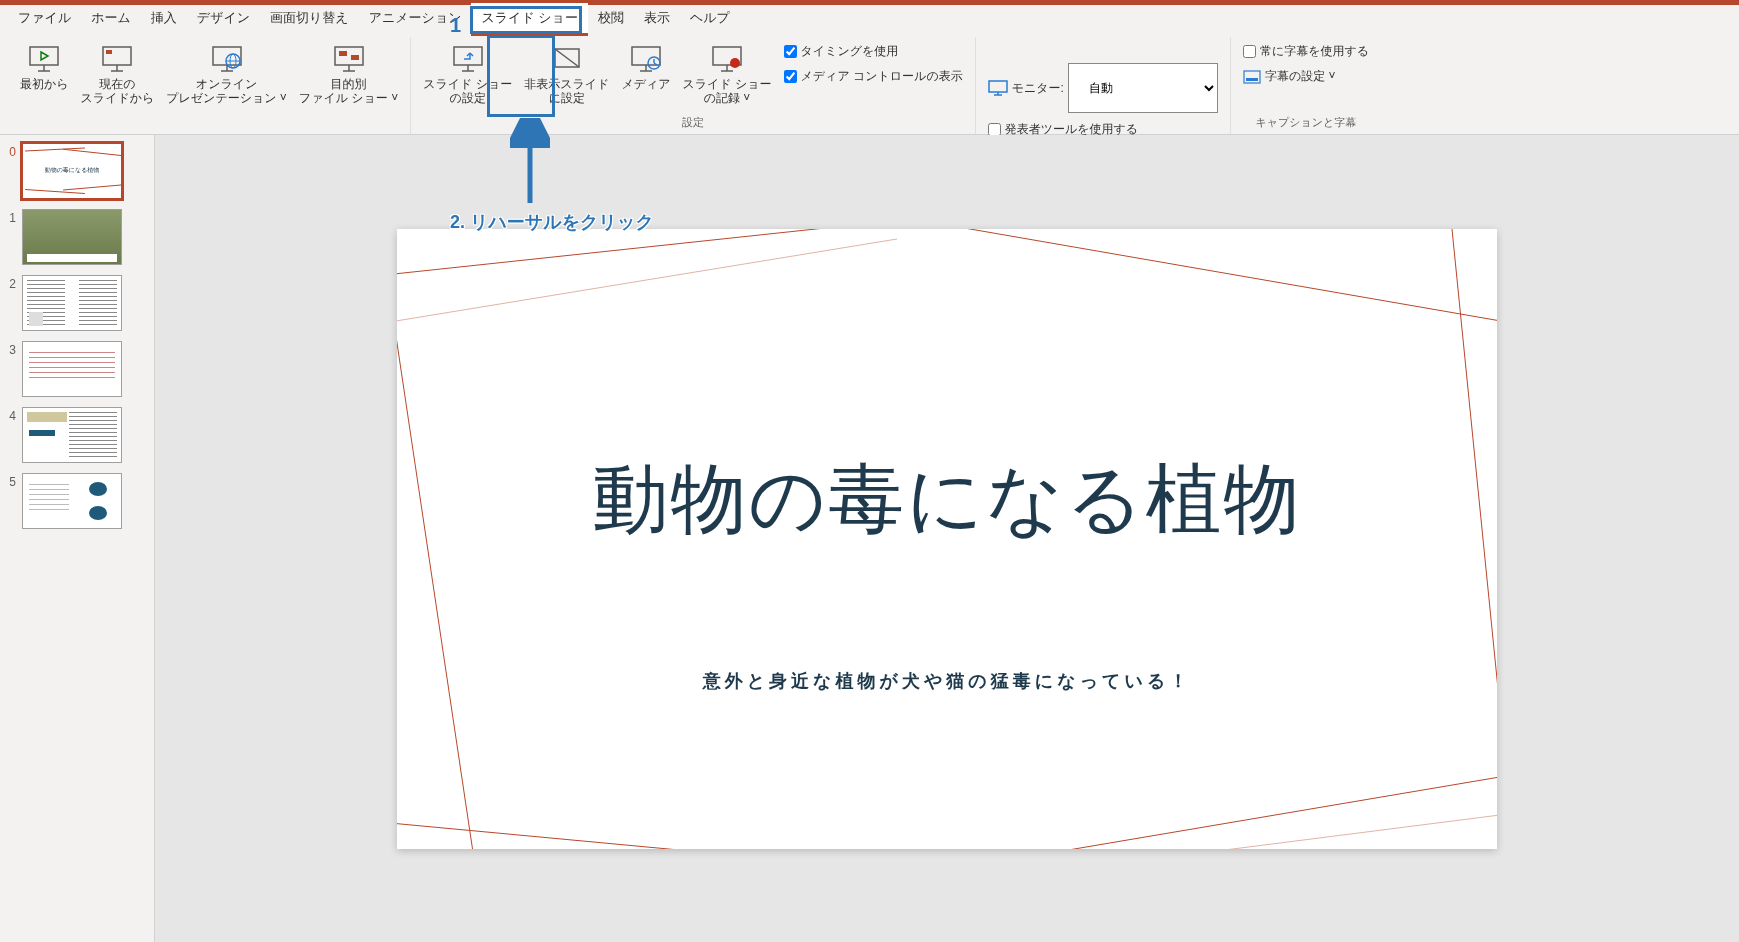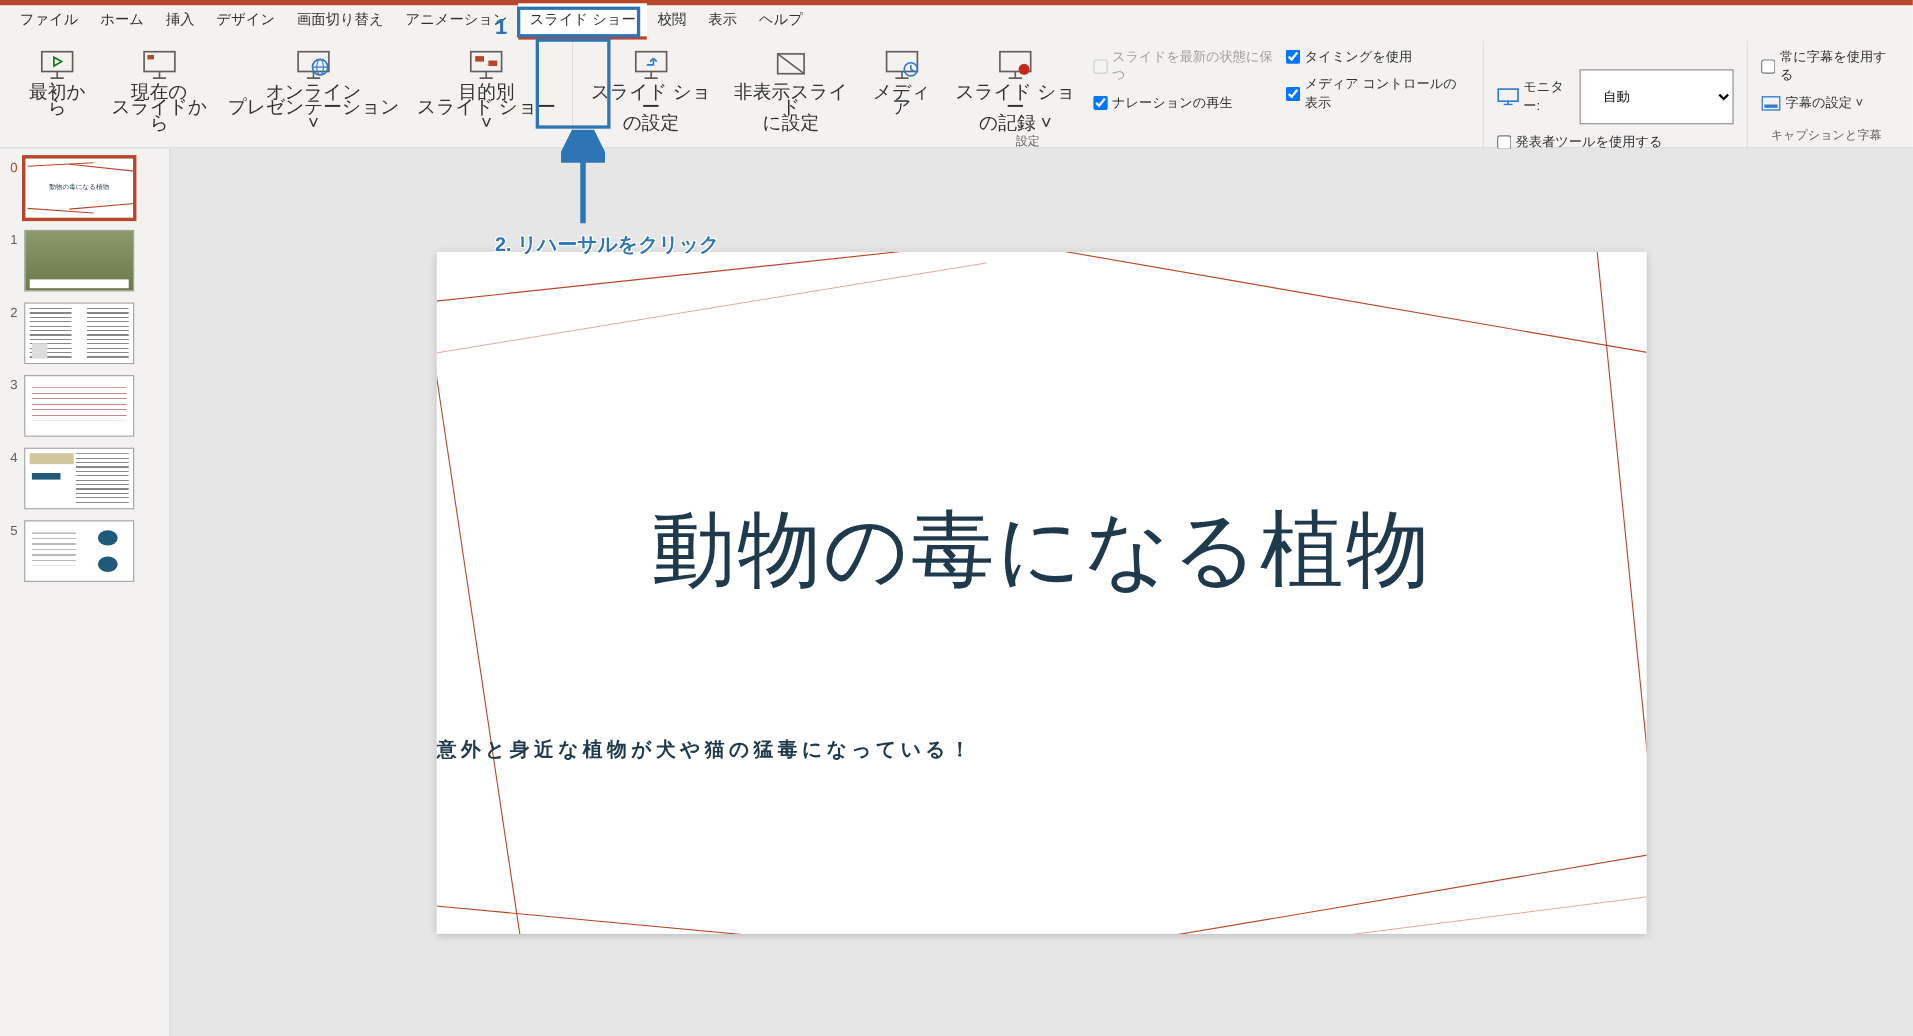--- a/index.html
+++ b/index.html
@@ -12,21 +12,21 @@
   .menu-item.active { background: #fff; border-bottom: 3px solid #b7472a; }
   
   .ribbon { display: flex; height: 102px; background: #f3f2f1; border-bottom: 1px solid #d1d1d1; padding: 4px 8px 0 8px; }
   .ribbon-group { display: flex; flex-direction: column; justify-content: space-between; padding: 0 8px; border-right: 1px solid #e1dfdd; }
   .ribbon-group:last-child { border-right: none; }
   .ribbon-group-content { display: flex; align-items: flex-start; gap: 4px; flex: 1; }
   .ribbon-group-label { font-size: 11px; color: #605e5c; text-align: center; padding: 2px 0 4px 0; }
   
   .big-btn { display: flex; flex-direction: column; align-items: center; justify-content: flex-start; width: auto; min-width: 48px; padding: 4px 4px 0 4px; cursor: pointer; text-align: center; }
   .big-btn .icon-wrap { height: 36px; display: flex; align-items: center; justify-content: center; }
-  .big-btn .btn-label { font-size: 17px; line-height: 14px; color: #323130; white-space: pre-line; }
+  .big-btn .btn-label { font-size: 12px; line-height: 14px; color: #323130; white-space: pre-line; }
   
   .check-row { display: flex; align-items: center; gap: 4px; padding: 2px 4px; font-size: 12px; color: #323130; cursor: pointer; }
   .check-row.disabled { color: #a19f9d; }
   .check-row input { margin: 0; }
   .check-col { display: flex; flex-direction: column; gap: 4px; padding-top: 4px; }
   
   .monitor-row { display: flex; align-items: center; gap: 4px; padding: 2px 4px; margin-top: 20px; }
   .monitor-row select { width: 150px; font-size: 12px; padding: 16px; border: 1px solid #8a8886; background: #fff; }
   
   .workspace { display: flex; height: calc(100vh - 135px); background: #e6e6e6; }
@@ -35,21 +35,21 @@
   .thumb-row { display: flex; align-items: flex-start; margin-bottom: 10px; gap: 6px; }
   .thumb-num { width: 12px; font-size: 12px; color: #605e5c; text-align: right; padding-top: 2px; }
   .thumb-num.active { color: #b7472a; }
   .thumb { width: 100px; height: 56px; background: #fff; border: 1px solid #a19f9d; position: relative; overflow: hidden; }
   .thumb.active { outline: 3px solid #b7472a; outline-offset: -1px; }
   
   .slide-area { flex: 1; display: flex; align-items: center; justify-content: center; padding: 20px; background: #e6e6e6; position: relative; }
   .slide { width: 1100px; height: 620px; background: #fff; box-shadow: 0 2px 8px rgba(0,0,0,0.2); position: relative; overflow: hidden; }
   
   .slide-title { position: absolute; top: 220px; left: 0; right: 0; text-align: center; font-size: 76px; font-weight: 300; color: #1f3a4d; letter-spacing: 2px; font-family: "Yu Gothic Light", "Meiryo", sans-serif; }
-  .slide-sub { position: absolute; top: 440px; left: 0; right: 0; text-align: left; font-size: 18px; font-weight: 600; color: #1f3a4d; letter-spacing: 4px; font-family: "Yu Gothic", "Meiryo", sans-serif; }
+  .slide-sub { position: absolute; top: 440px; left: 0; right: 0; text-align: center; font-size: 18px; font-weight: 600; color: #1f3a4d; letter-spacing: 4px; font-family: "Yu Gothic", "Meiryo", sans-serif; }
   
   .hl-tab { position: absolute; border: 3px solid #2e75b6; pointer-events: none; }
   .hl-btn { position: absolute; border: 3px solid #2e75b6; pointer-events: none; }
   .hl-num { position: absolute; color: #2e75b6; font-weight: bold; font-size: 20px; pointer-events: none; }
   .hl-arrow { position: absolute; pointer-events: none; }
   .hl-label { position: absolute; color: #2e75b6; font-weight: bold; font-size: 18px; pointer-events: none; text-shadow: 1px 1px 0 #fff, -1px -1px 0 #fff, 1px -1px 0 #fff, -1px 1px 0 #fff; }
   
   svg { display: block; }
   
   
@@ -119,21 +119,21 @@
         <div class="icon-wrap">
           <svg width="32" height="28" viewBox="0 0 32 28">
               <rect x="2" y="2" width="28" height="18" fill="none" stroke="#605e5c" stroke-width="1.5"></rect>
               <rect x="6" y="6" width="8" height="5" fill="#b7472a"></rect>
               <rect x="18" y="10" width="8" height="5" fill="#b7472a"></rect>
               <line x1="16" y1="20" x2="16" y2="26" stroke="#605e5c" stroke-width="1.5"></line>
               <line x1="10" y1="26" x2="22" y2="26" stroke="#605e5c" stroke-width="1.5"></line>
             </svg>
         </div>
         <div class="btn-label">目的別
-スライド ショー ˅</div>
+ファイル ショー ˅</div>
       </div>
     </div>
   </div>
 
   <div class="ribbon-group">
     <div class="ribbon-group-content">
       <div class="big-btn">
         <div class="icon-wrap">
           <svg width="32" height="28" viewBox="0 0 32 28">
               <rect x="2" y="2" width="28" height="18" fill="none" stroke="#605e5c" stroke-width="1.5"></rect>
@@ -173,30 +173,20 @@
         <div class="icon-wrap">
           <svg width="32" height="28" viewBox="0 0 32 28">
               <rect x="2" y="2" width="28" height="18" fill="none" stroke="#605e5c" stroke-width="1.5"></rect>
               <circle cx="24" cy="18" r="5" fill="#c8281c"></circle>
               <line x1="16" y1="20" x2="16" y2="26" stroke="#605e5c" stroke-width="1.5"></line>
               <line x1="10" y1="26" x2="22" y2="26" stroke="#605e5c" stroke-width="1.5"></line>
             </svg>
         </div>
         <div class="btn-label">スライド ショー
 の記録 ˅</div>
-      </div>
-      <div class="check-col">
-        <label class="check-row disabled">
-          <input type="checkbox" disabled="" style="">
-          <span>スライドを最新の状態に保つ</span>
-        </label>
-        <label class="check-row">
-          <input type="checkbox" checked="" style="">
-          <span>ナレーションの再生</span>
-        </label>
       </div>
       <div class="check-col">
         <label class="check-row">
           <input type="checkbox" checked="" style="">
           <span>タイミングを使用</span>
         </label>
         <label class="check-row">
           <input type="checkbox" checked="" style="">
           <span>メディア コントロールの表示</span>
         </label>

